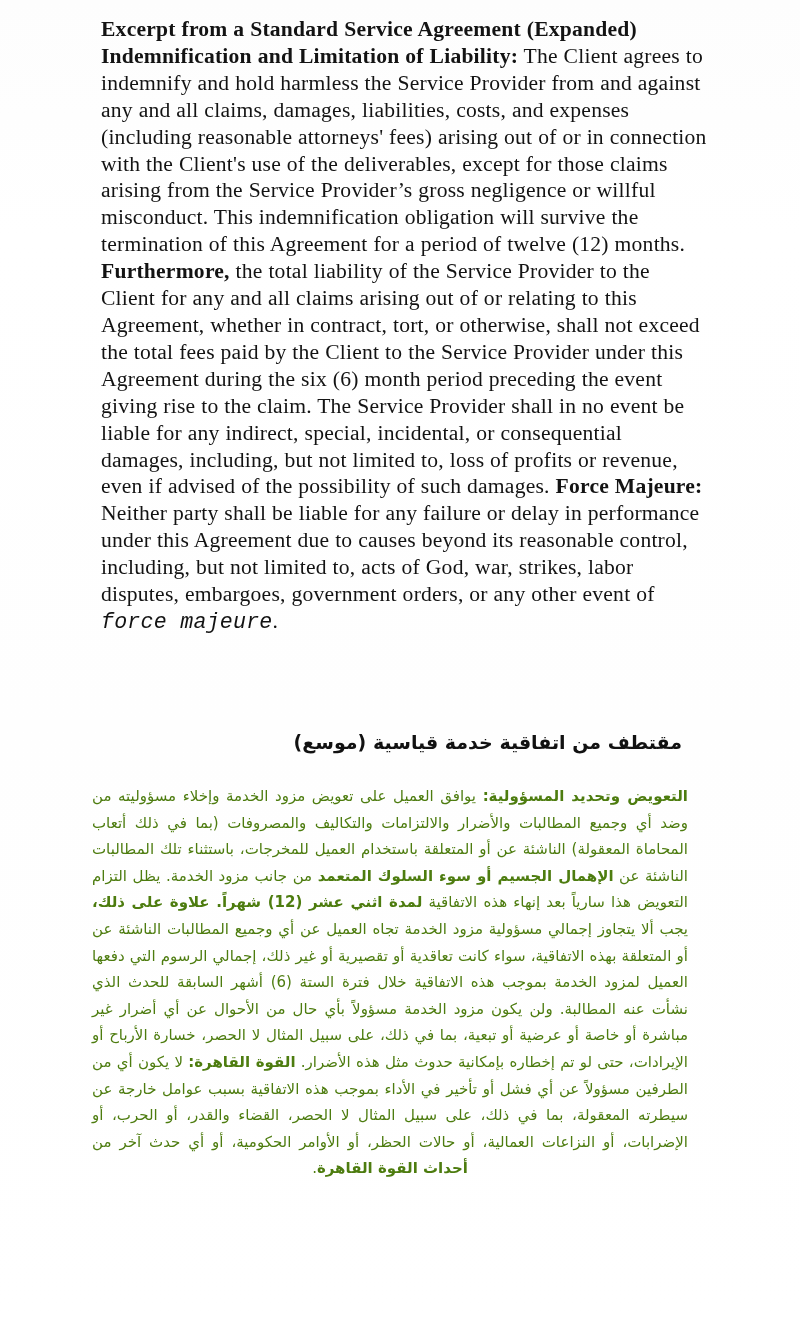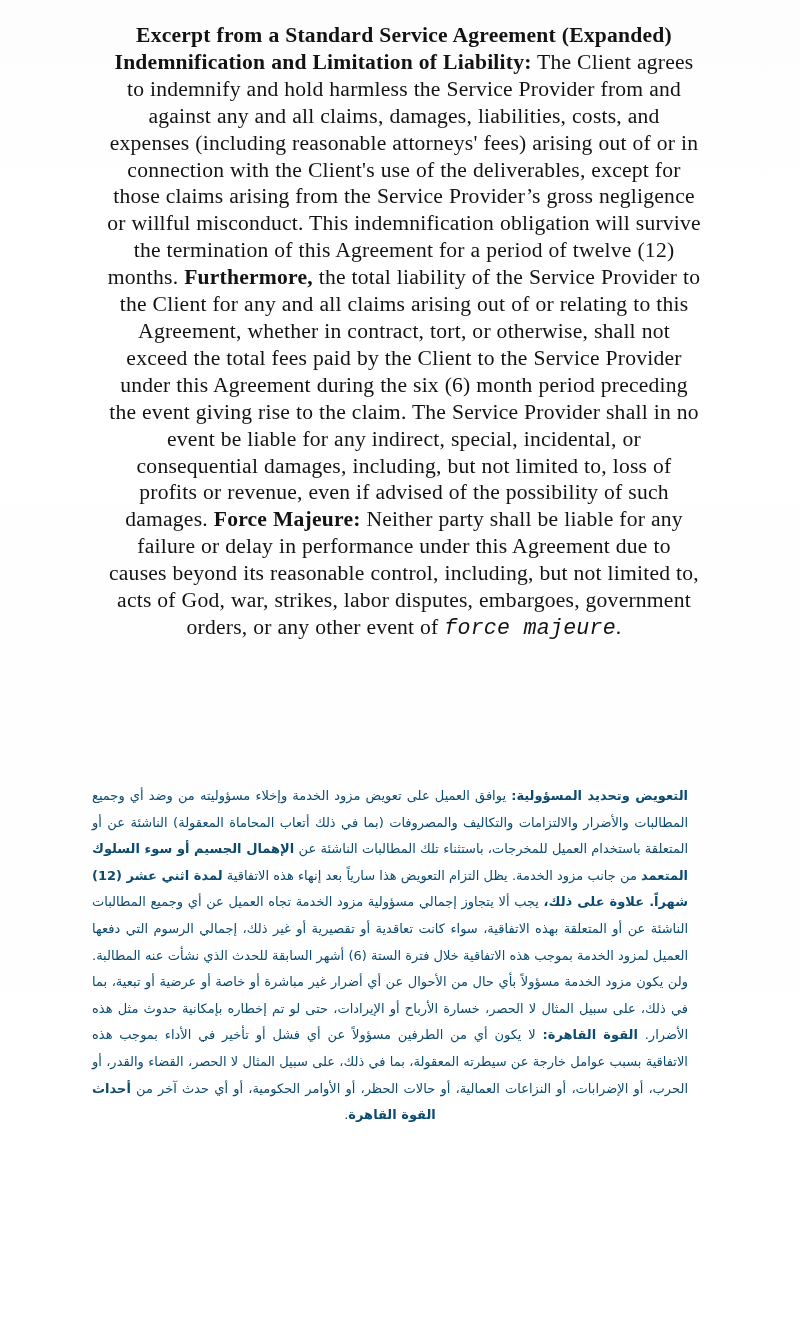--- a/index.html
+++ b/index.html
@@ -39,24 +39,23 @@
     left: 97px;
     top: 12px;
     width: 614px;
     direction: ltr;
     text-align: left;
   }
   .en-para {
     font-size: 21.6px;
     line-height: 26.9px;
     color: #131313;
-    margin: 10px;
+    margin: 4px;
     letter-spacing: 0.01em;
     word-spacing: 0.01em;
-    text-align: center;
   }
   .en-para b {
     font-weight: 700;
   }
   .en-para i {
     font-style: italic;
     font-family: Liberation Mono, monospace;
   }
 
   
@@ -83,40 +82,43 @@
     position: absolute;
     right: 112px;
     top: 783px;
     width: 596px;
     direction: rtl;
     text-align: justify;
     text-align-last: center;
     font-family: "DejaVu Sans", "Liberation Sans", sans-serif;
   }
   .ar-para {
-    font-size: 13px;
+    font-size: 15px;
     line-height: 26.6px;
-    color: #0c4a6e;
+    color: #4d7c0f;
     margin: 0;
     direction: rtl;
     unicode-bidi: isolate;
   }
   .ar-para b {
     font-weight: 700;
   }
 </style>
 </head>
 <body>
 
 <div class="page"></div>
 
 <div class="page-inner">
 
   <section class="en-block">
     <p class="en-para"><b>Excerpt from a Standard Service Agreement (Expanded)</b><br><b>Indemnification and Limitation of Liability:</b><span> The Client agrees to indemnify and hold harmless the Service Provider from and against any and all claims, damages, liabilities, costs, and expenses (including reasonable attorneys' fees) arising out of or in connection with the Client's use of the deliverables, except for those claims arising from the Service Provider’s gross negligence or willful misconduct. This indemnification obligation will survive the termination of this Agreement for a period of twelve (12) months. </span><b>Furthermore,</b><span> the total liability of the Service Provider to the Client for any and all claims arising out of or relating to this Agreement, whether in contract, tort, or otherwise, shall not exceed the total fees paid by the Client to the Service Provider under this Agreement during the six (6) month period preceding the event giving rise to the claim. The Service Provider shall in no event be liable for any indirect, special, incidental, or consequential damages, including, but not limited to, loss of profits or revenue, even if advised of the possibility of such damages. </span><b>Force Majeure:</b><span> Neither party shall be liable for any failure or delay in performance under this Agreement due to causes beyond its reasonable control, including, but not limited to, acts of God, war, strikes, labor disputes, embargoes, government orders, or any other event of </span><i>force majeure</i><span>.</span></p>
   </section>
 
+  <section class="ar-block">
+    <h2 class="ar-heading">مقتطف من اتفاقية خدمة قياسية (موسع)</h2>
+  </section>
 
   <section class="ar-body-wrap">
     <p class="ar-para"><b>التعويض وتحديد المسؤولية:</b><span> يوافق العميل على تعويض مزود الخدمة وإخلاء مسؤوليته من وضد أي وجميع المطالبات والأضرار والالتزامات والتكاليف والمصروفات (بما في ذلك أتعاب المحاماة المعقولة) الناشئة عن أو المتعلقة باستخدام العميل للمخرجات، باستثناء تلك المطالبات الناشئة عن </span><b>الإهمال الجسيم أو سوء السلوك المتعمد</b><span> من جانب مزود الخدمة. يظل التزام التعويض هذا سارياً بعد إنهاء هذه الاتفاقية </span><b>لمدة اثني عشر (12) شهراً.</b><b> علاوة على ذلك،</b><span> يجب ألا يتجاوز إجمالي مسؤولية مزود الخدمة تجاه العميل عن أي وجميع المطالبات الناشئة عن أو المتعلقة بهذه الاتفاقية، سواء كانت تعاقدية أو تقصيرية أو غير ذلك، إجمالي الرسوم التي دفعها العميل لمزود الخدمة بموجب هذه الاتفاقية خلال فترة الستة (6) أشهر السابقة للحدث الذي نشأت عنه المطالبة. ولن يكون مزود الخدمة مسؤولاً بأي حال من الأحوال عن أي أضرار غير مباشرة أو خاصة أو عرضية أو تبعية، بما في ذلك، على سبيل المثال لا الحصر، خسارة الأرباح أو الإيرادات، حتى لو تم إخطاره بإمكانية حدوث مثل هذه الأضرار. </span><b>القوة القاهرة:</b><span> لا يكون أي من الطرفين مسؤولاً عن أي فشل أو تأخير في الأداء بموجب هذه الاتفاقية بسبب عوامل خارجة عن سيطرته المعقولة، بما في ذلك، على سبيل المثال لا الحصر، القضاء والقدر، أو الحرب، أو الإضرابات، أو النزاعات العمالية، أو حالات الحظر، أو الأوامر الحكومية، أو أي حدث آخر من </span><b>أحداث القوة القاهرة</b><span>.</span></p>
   </section>
 
 </div>
 
 </body></html>

